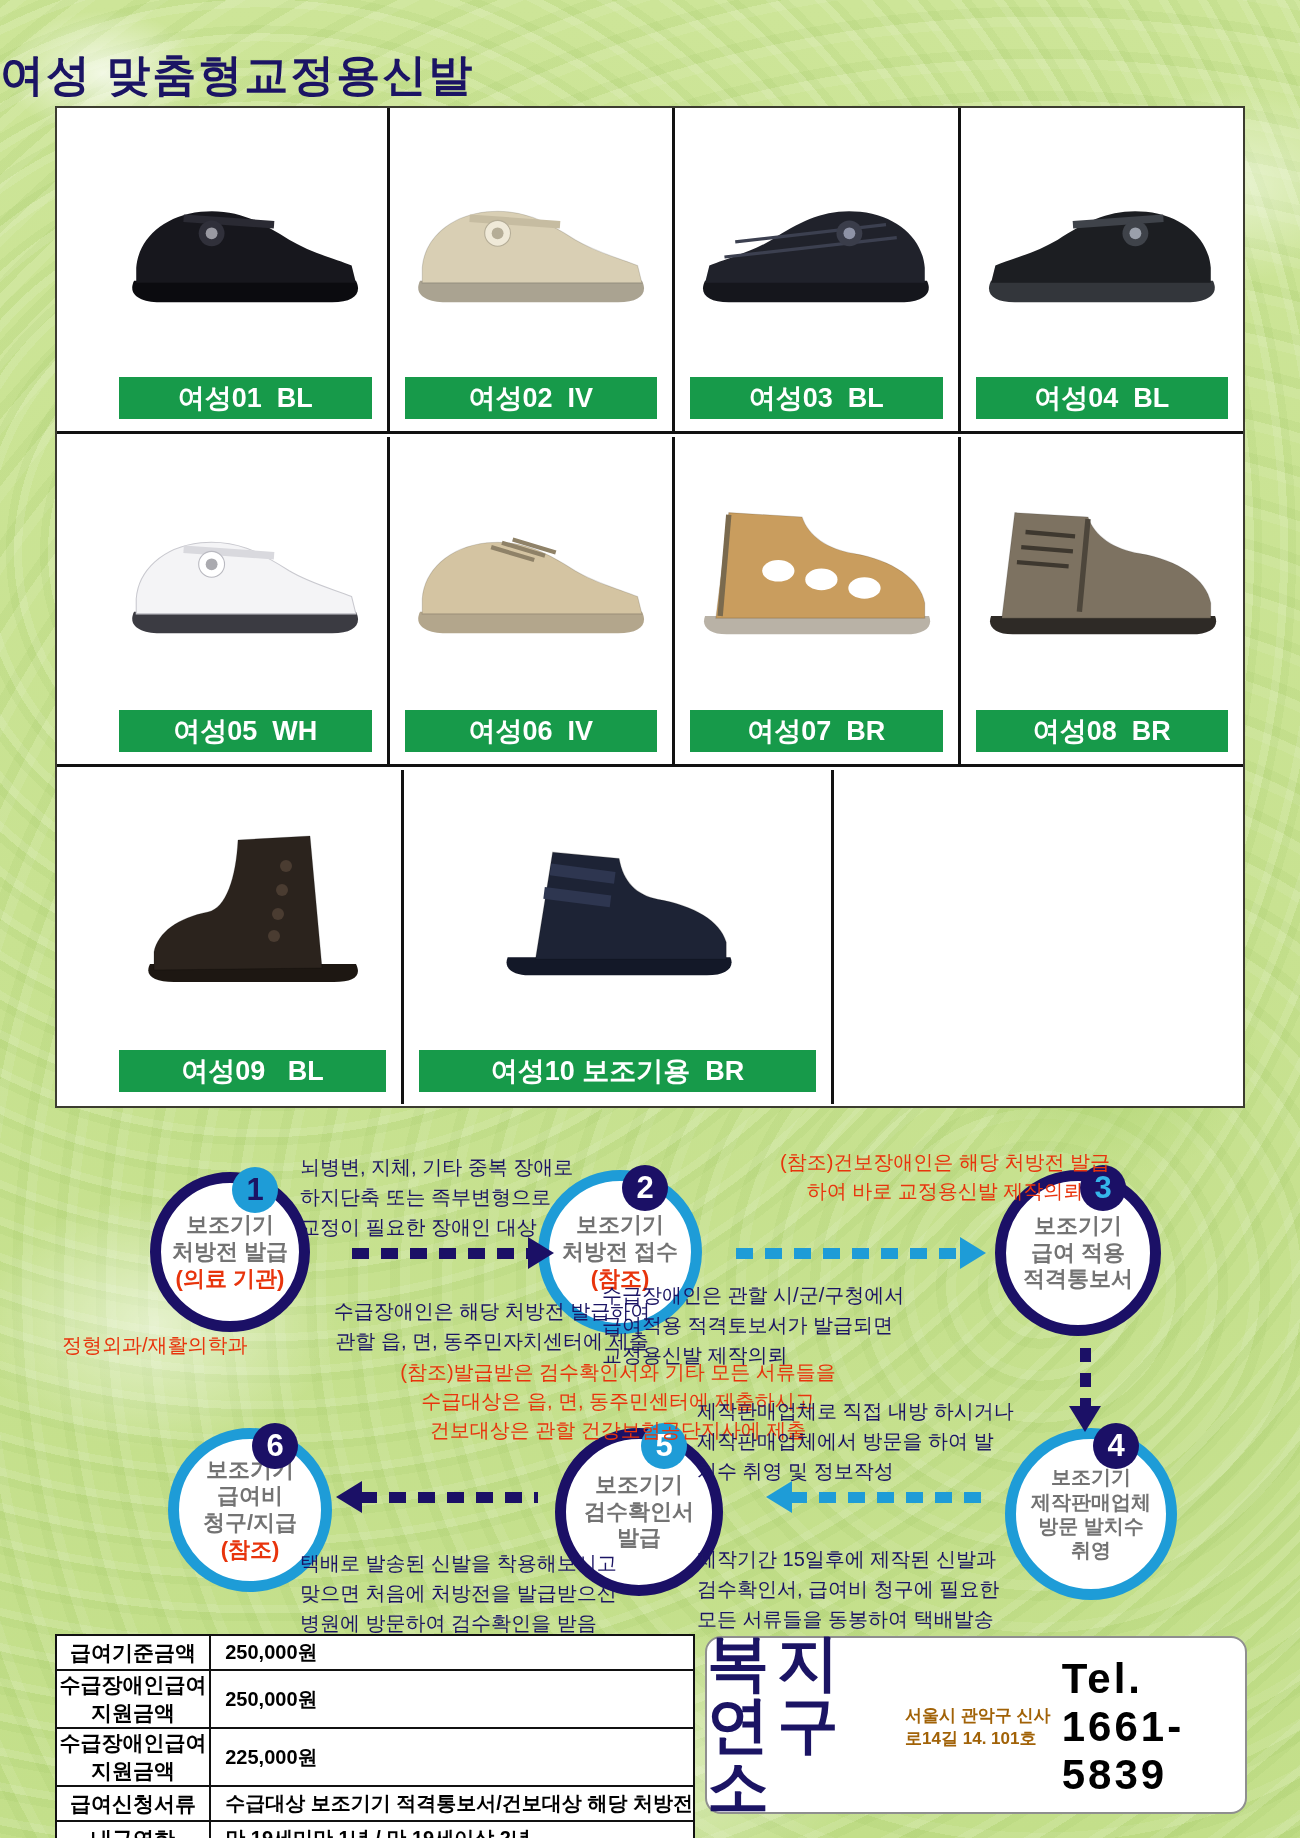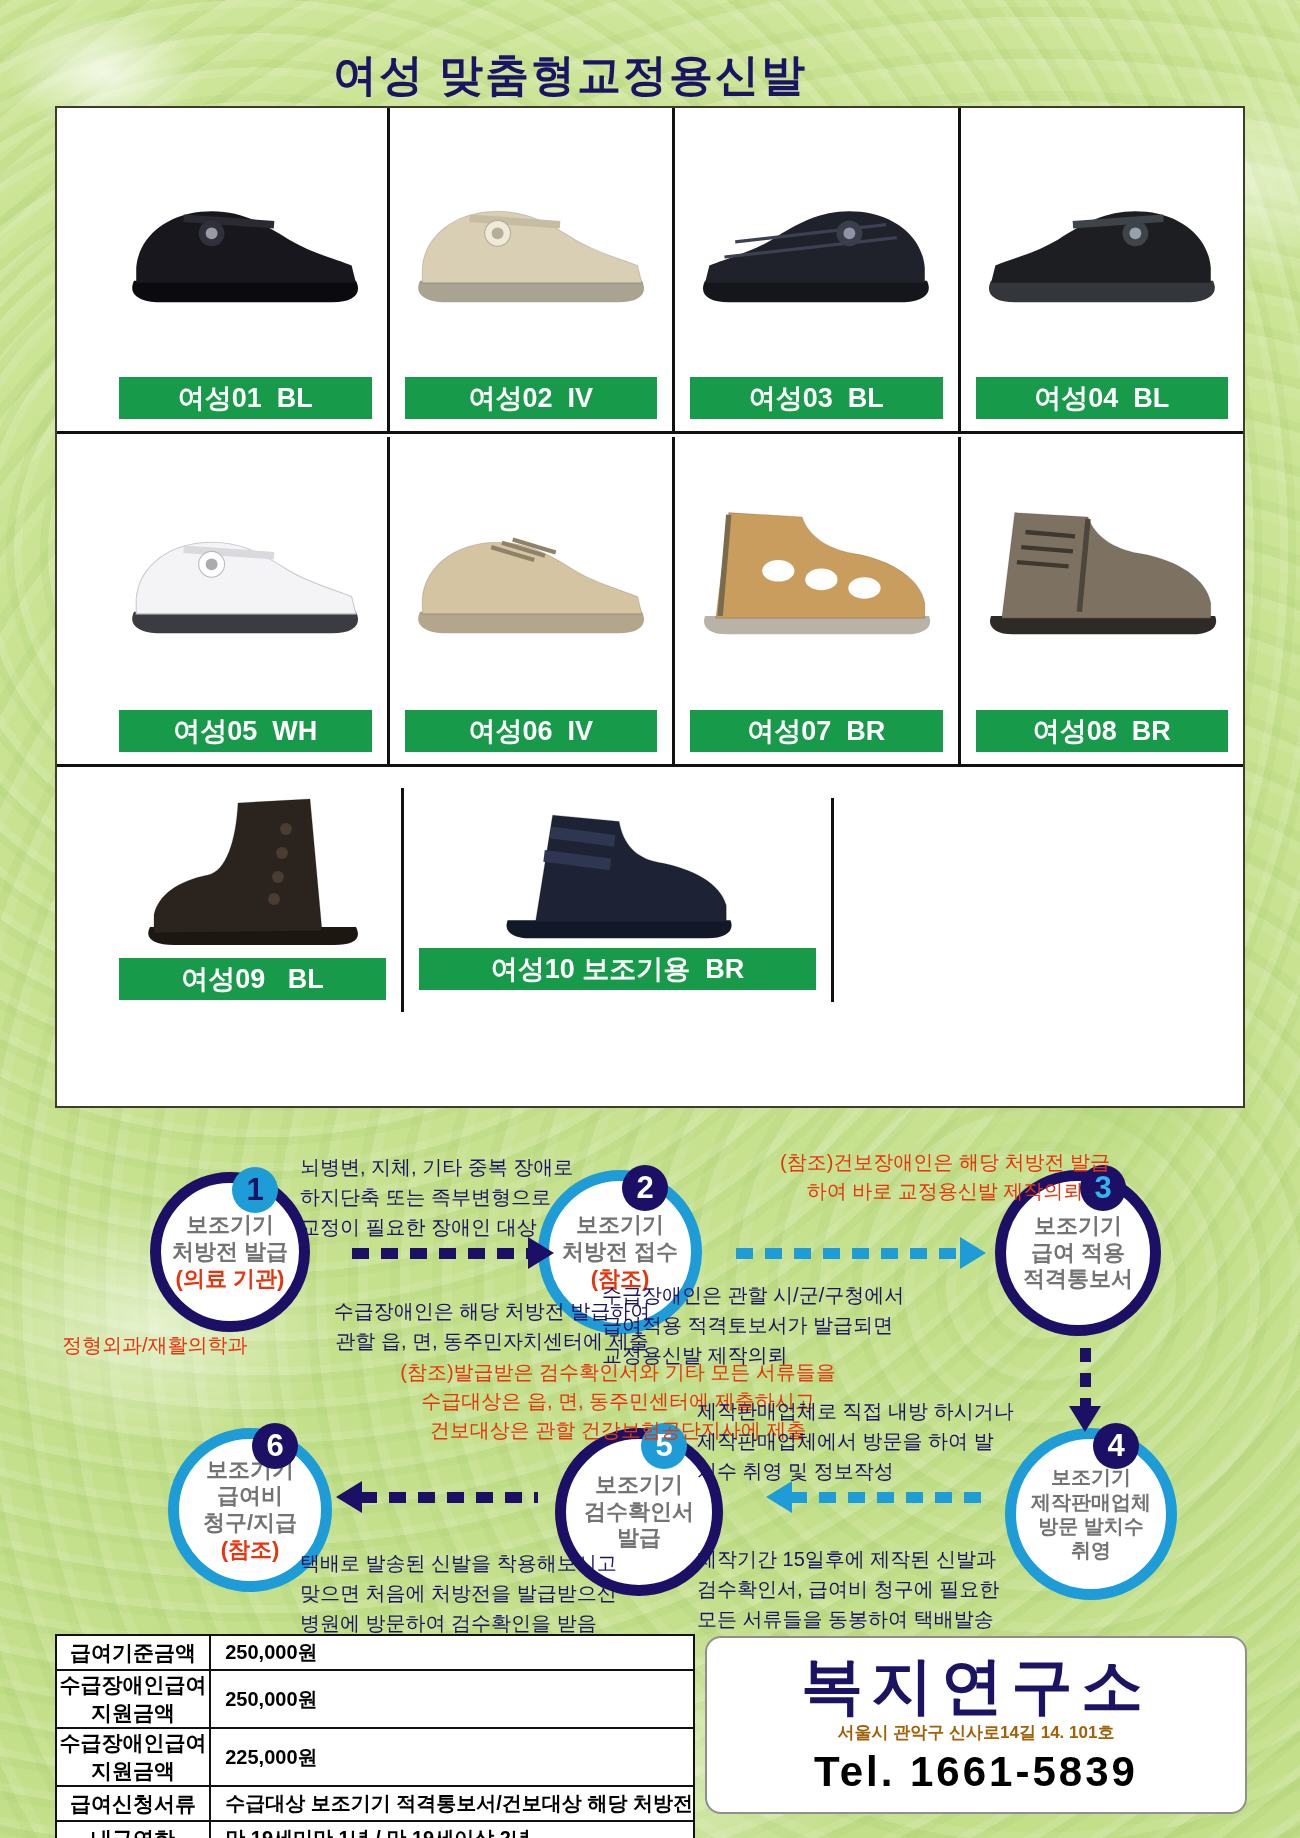--- a/index.html
+++ b/index.html
@@ -8,29 +8,29 @@
     background:
       radial-gradient(140px 90px at 8% 4%, rgba(255,255,255,.75), rgba(255,255,255,0) 70%),
       radial-gradient(200px 140px at 95% 10%, rgba(255,255,255,.5), transparent 70%),
       radial-gradient(260px 180px at 12% 72%, rgba(255,255,255,.55), transparent 70%),
       radial-gradient(220px 160px at 85% 58%, rgba(178,214,118,.9), transparent 70%),
       radial-gradient(300px 200px at 50% 96%, rgba(255,255,255,.42), transparent 70%),
       radial-gradient(180px 120px at 35% 14%, rgba(172,208,108,.85), transparent 70%),
       repeating-radial-gradient(circle at 20% 30%, rgba(255,255,255,.10) 0 8px, rgba(140,185,80,.10) 8px 16px, transparent 16px 34px),
       repeating-radial-gradient(circle at 80% 70%, rgba(255,255,255,.08) 0 10px, rgba(150,190,90,.12) 10px 20px, transparent 20px 42px),
       linear-gradient(#cde598,#c3df8a);}
-  .title{position:absolute;top:46px;left:0;width:1140px;text-align:center;
+  .title{position:absolute;top:46px;left:0;width:1140px;
     font-size:44px;font-weight:bold;color:#1b1464;letter-spacing:2px;}
   
   .panel{position:absolute;left:55px;top:106px;width:1190px;height:1002px;
     background:#fff;border:2px solid #3c3c30;box-sizing:border-box;}
   .prow{position:absolute;left:0;width:100%;display:flex;box-sizing:border-box;padding-left:47px;}
   .prow1{top:0;height:326px;border-bottom:3px solid #111;}
   .prow2{top:329px;height:330px;border-bottom:3px solid #111;}
-  .prow3{top:625px;height:334px;align-items:center;}
+  .prow3{top:662px;height:334px;}
   .cell{box-sizing:border-box;border-right:3px solid #111;display:flex;flex-direction:column;
     align-items:center;justify-content:flex-end;padding-bottom:12px;flex:1;}
   .cell:last-child{border-right:none;}
   .prow3 .cell.c9{flex:0 0 300px;}
   .prow3 .cell.c10{flex:0 0 430px;}
   .prow3 .spacer{flex:1;border-right:none;}
   .shoeimg{flex:1;display:flex;align-items:center;justify-content:center;width:100%;}
   .plabel{height:42px;background:#179a4a;color:#fff;font-size:27px;font-weight:bold;
     display:flex;align-items:center;justify-content:center;width:calc(100% - 30px);
     white-space:pre;box-sizing:border-box;}
@@ -66,21 +66,21 @@
   .dash-v{position:absolute;width:11px;background:repeating-linear-gradient(180deg,#1b1066 0 14px,transparent 14px 25px);}
   .head-d-navy{position:absolute;width:0;height:0;bottom:-22px;left:-11px;
     border-top:26px solid #1b1066;border-left:16px solid transparent;border-right:16px solid transparent;}
   
   .info-table{position:absolute;left:55px;top:1634px;width:640px;border-collapse:collapse;background:#fff;}
   .info-table td{border:2px solid #111;font-weight:bold;color:#000;height:33px;padding:0;}
   .info-table td.l{width:224px;text-align:center;font-size:21px;}
   .info-table td.v{padding-left:14px;font-size:20px;white-space:nowrap;}
   
   .company{position:absolute;left:705px;top:1636px;width:542px;height:178px;background:#fff;
-    border:2px solid #8f8f8f;border-radius:16px;display:flex;flex-direction:column;
+    border:2px solid #8f8f8f;border-radius:16px;display:flex;flex-direction:row;
     align-items:center;justify-content:center;box-sizing:border-box;}
   .cname{font-size:62px;font-weight:bold;color:#1b1464;letter-spacing:8px;line-height:1;}
   .caddr{font-size:17px;font-weight:bold;color:#a16207;margin-top:4px;}
   .ctel{font-size:42px;font-weight:bold;color:#000;letter-spacing:3px;margin-top:4px;}
   svg.shoe{display:block;}
 </style>
 </head>
 <body>
 
 <div class="page">

